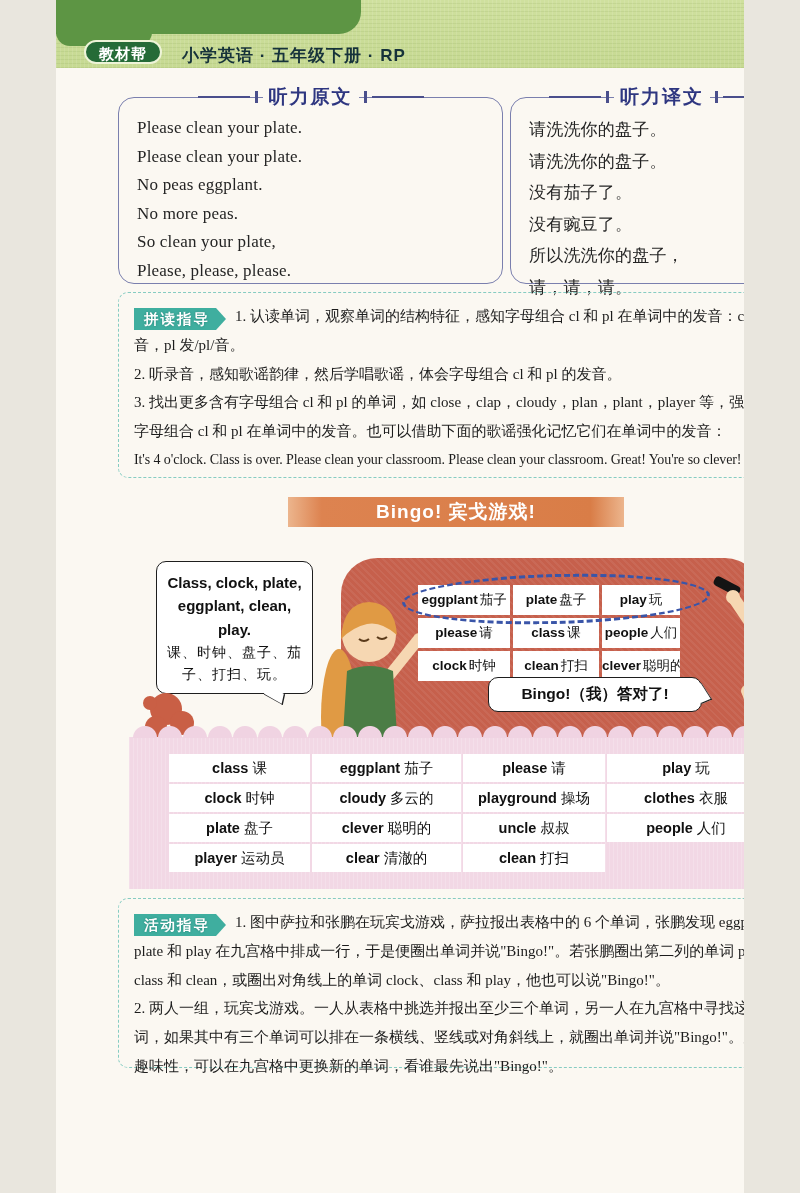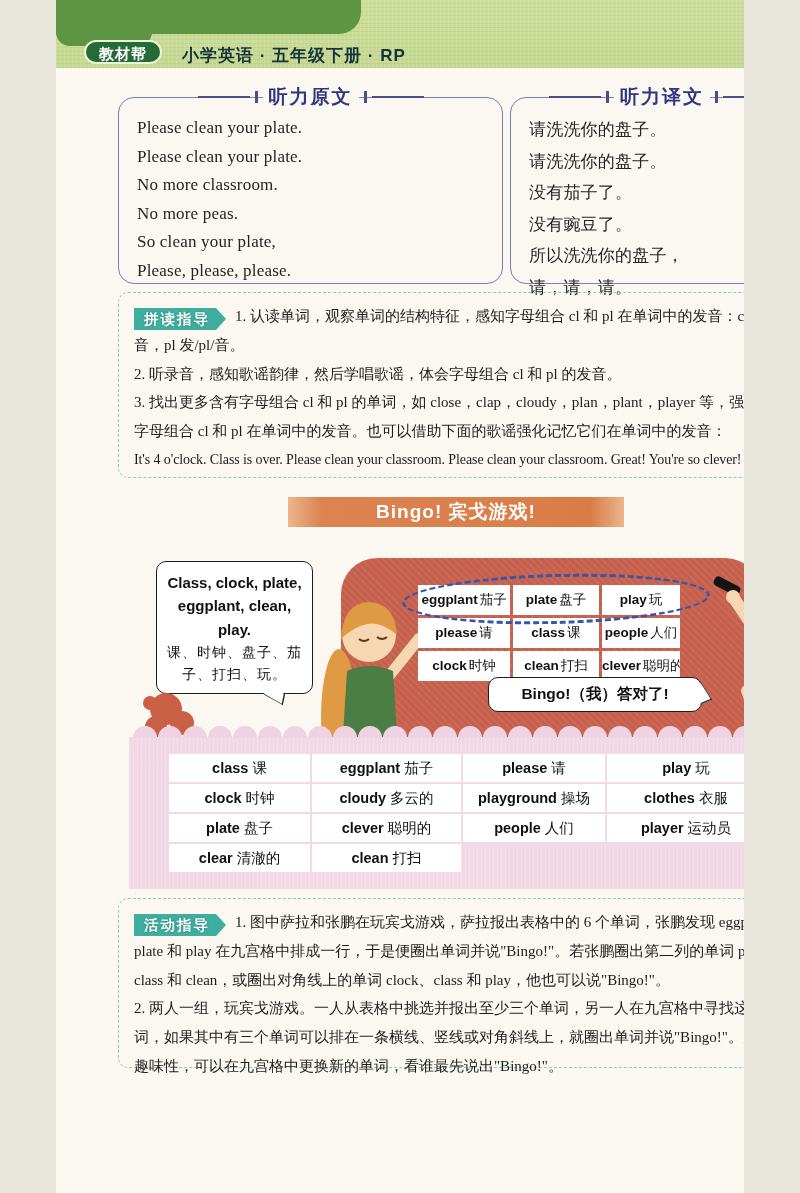--- a/index.html
+++ b/index.html
@@ -192,21 +192,21 @@
     <div class="lbox orig">
       <div class="lbox-title">
         <span class="t-line"></span>
         <span class="t-cap"></span>
         <span class="t-text">听力原文</span>
         <span class="t-cap"></span>
         <span class="t-line"></span>
       </div>
       <p>Please clean your plate.</p>
       <p>Please clean your plate.</p>
-      <p>No more classroom.</p>
+      <p>No peas eggplant.</p>
       <p>No more peas.</p>
       <p>So clean your plate,</p>
       <p>Please, please, please.</p>
     </div>
     <div class="lbox trans">
       <div class="lbox-title">
         <span class="t-line"></span>
         <span class="t-cap"></span>
         <span class="t-text">听力译文</span>
         <span class="t-cap"></span>
@@ -299,20 +299,21 @@
         <div class="wcell"><span class="en">class</span><span class="zh">课</span></div>
         <div class="wcell"><span class="en">eggplant</span><span class="zh">茄子</span></div>
         <div class="wcell"><span class="en">please</span><span class="zh">请</span></div>
         <div class="wcell"><span class="en">play</span><span class="zh">玩</span></div>
         <div class="wcell"><span class="en">clock</span><span class="zh">时钟</span></div>
         <div class="wcell"><span class="en">cloudy</span><span class="zh">多云的</span></div>
         <div class="wcell"><span class="en">playground</span><span class="zh">操场</span></div>
         <div class="wcell"><span class="en">clothes</span><span class="zh">衣服</span></div>
         <div class="wcell"><span class="en">plate</span><span class="zh">盘子</span></div>
         <div class="wcell"><span class="en">clever</span><span class="zh">聪明的</span></div>
+        <div class="wcell"><span class="en">uncle</span><span class="zh">叔叔</span></div>
         <div class="wcell"><span class="en">people</span><span class="zh">人们</span></div>
         <div class="wcell"><span class="en">player</span><span class="zh">运动员</span></div>
         <div class="wcell"><span class="en">clear</span><span class="zh">清澈的</span></div>
         <div class="wcell"><span class="en">clean</span><span class="zh">打扫</span></div>
       </div>
     </div>
   </div>
 
   <div class="ibox activity">
     <p><span class="sec-badge">活动指导</span><span>1. 图中萨拉和张鹏在玩宾戈游戏，萨拉报出表格中的 6 个单词，张鹏发现 eggplant、plate 和 play 在九宫格中排成一行，于是便圈出单词并说"Bingo!"。若张鹏圈出第二列的单词 plate、class 和 clean，或圈出对角线上的单词 clock、class 和 play，他也可以说"Bingo!"。</span></p>

